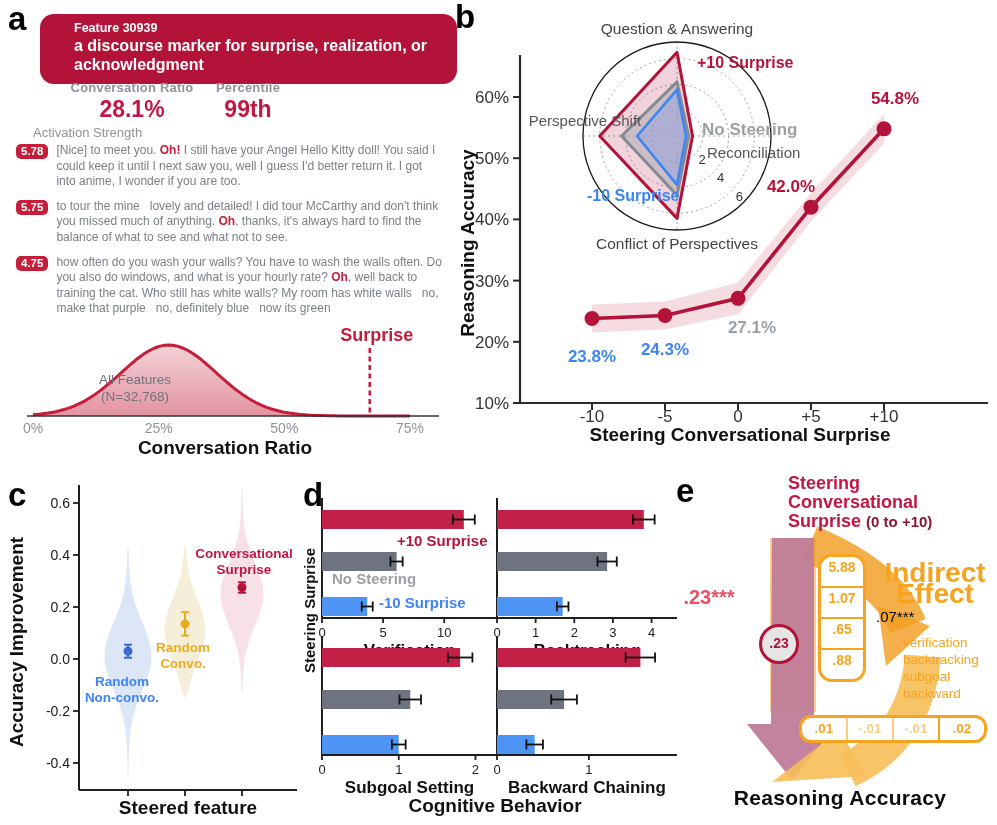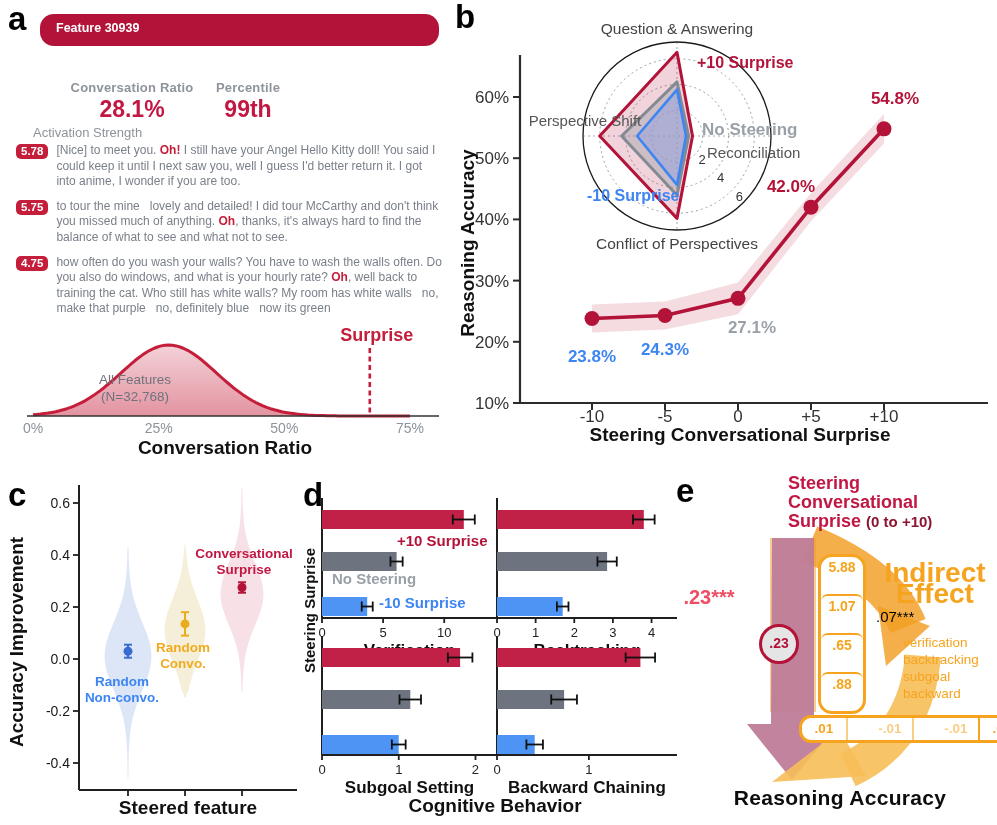--- a/index.html
+++ b/index.html
@@ -1,63 +1,64 @@
 <!DOCTYPE html>
 <html><head>
 <meta charset="utf-8">
 <style>
   html,body{margin:0;padding:0;background:#fff;}
   .figure{position:relative;width:997px;height:825px;background:#fff;font-family:"Liberation Sans",sans-serif;overflow:hidden;}
   .abs{position:absolute;}
   .plabel{font-size:33px;font-weight:800;color:#000;line-height:1;}
   svg{position:absolute;overflow:visible;}
   svg text{font-family:"Liberation Sans",sans-serif;}
-  .feature-card{background:#b31338;border-radius:14px;padding:7px 14px 9px 16px;color:#fff;}
+  .feature-card{background:#b31338;border-radius:14px;padding:7px 14px 9px 34px;color:#fff;}
   .feature-id{font-size:12.5px;font-weight:bold;margin-bottom:2px;}
   .feature-desc{font-size:16px;font-weight:bold;line-height:1.18;}
   .stat{text-align:center;}
   .stat-label{font-size:13px;font-weight:600;color:#8e939c;letter-spacing:.2px;}
   .stat-value{font-size:23px;font-weight:800;color:#c21743;margin-top:1px;}
   .act-header{font-size:13px;color:#8e939c;}
   .example{display:flex;align-items:flex-start;margin-bottom:9px;}
   .score-badge{flex:0 0 auto;background:#c41e3a;color:#fff;font-size:11.5px;font-weight:bold;border-radius:5px;padding:1px 5px 2px;margin-right:8px;margin-top:1px;}
   .quote{margin:0;font-size:12px;line-height:1.3;color:#7a808a;white-space:pre-wrap;width:388px;}
   .quote .hl{color:#c41e3a;font-weight:bold;}
   .rot{transform:rotate(-90deg);}
   .axis-label{font-weight:bold;color:#111;text-align:center;}
   .e-title{font-size:18px;line-height:19px;font-weight:800;color:#c21743;z-index:3;}
   .e-title-suffix{font-size:15px;color:#8c1430;font-weight:600;}
   .e-direct{font-size:20px;line-height:21px;font-weight:800;color:#ee4d63;text-align:center;z-index:3;}
   .e-direct-val{font-size:20px;font-weight:bold;color:#ee4d63;text-align:center;z-index:3;}
   .e-indirect{font-size:28px;line-height:21px;font-weight:800;color:#f6a41f;text-align:center;z-index:3;}
   .e-indirect-val{font-size:15px;font-weight:normal;color:#000000;text-align:left;z-index:3;}
   .e-behaviors{font-size:13.5px;line-height:17px;color:#f6a41f;z-index:3;}
   .stack{width:42px;border:3px solid #f6a41f;border-radius:14px;background:#fff;overflow:hidden;z-index:3;}
-  .stack-row{height:37px;line-height:21px;text-align:center;font-size:14px;font-weight:bold;color:#f6a41f;border-radius:7px;}
+  .stack-row{height:29px;line-height:21px;text-align:center;font-size:14px;font-weight:bold;color:#f6a41f;}
   .stack-row + .stack-row{border-top:2.5px solid #f6a41f;}
   .pill{display:flex;border:3px solid #f6a41f;border-radius:12px;background:#fff;overflow:hidden;z-index:3;}
   .pill-cell{width:44px;height:22px;line-height:22px;text-align:center;font-size:13.5px;font-weight:bold;color:#f6a41f;}
   .pill-cell + .pill-cell{border-left:2.5px solid #f6a41f;}
-  .pill-cell.dim{opacity:.55;padding-left:20px;}
+  .pill-cell.dim{opacity:.55;}
   .dot23{width:34px;height:34px;border-radius:50%;border:3px solid #b31338;background:#e5e5e5;color:#b31338;font-size:14px;font-weight:bold;text-align:center;line-height:32px;z-index:4;}
   .e-outcome{font-size:21px;font-weight:800;color:#0d0d0d;text-align:center;letter-spacing:.3px;z-index:3;}
 </style>
 </head>
 <body>
 
 <div class="figure">
 
   <div class="abs plabel" style="left:8px;top:2px">a</div>
   <div class="abs plabel" style="left:455px;top:0px">b</div>
   <div class="abs plabel" style="left:8px;top:478px">c</div>
   <div class="abs plabel" style="left:303px;top:478px">d</div>
   <div class="abs plabel" style="left:676px;top:474px">e</div>
 
   <div class="abs feature-card" style="left:40px;top:14px;width:369px">
     <div class="feature-id">Feature 30939</div>
+    <div class="feature-desc">a discourse marker for surprise, realization, or acknowledgment</div>
   </div>
 
   <div class="abs stat" style="left:52px;top:80px;width:160px">
     <div class="stat-label">Conversation Ratio</div>
     <div class="stat-value">28.1%</div>
   </div>
   <div class="abs stat" style="left:188px;top:80px;width:120px">
     <div class="stat-label">Percentile</div>
     <div class="stat-value">99th</div>
   </div>

